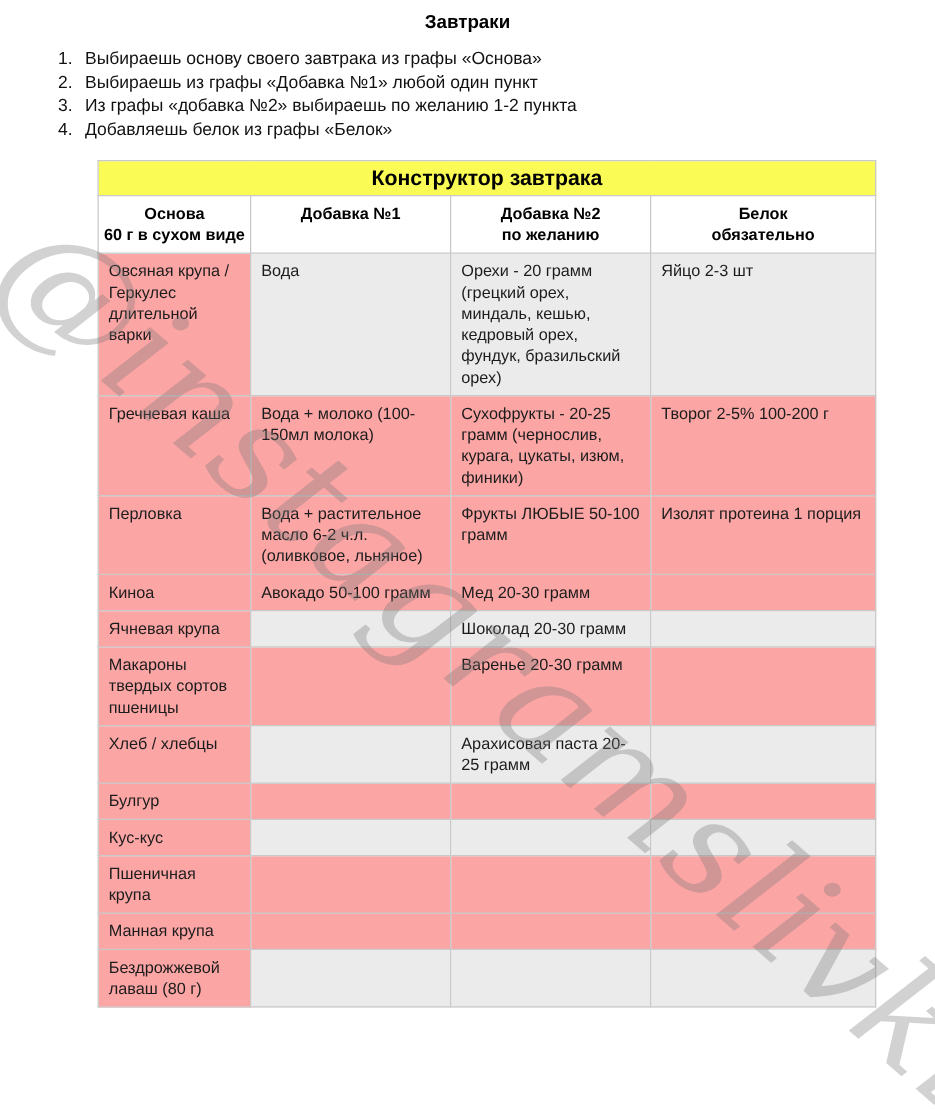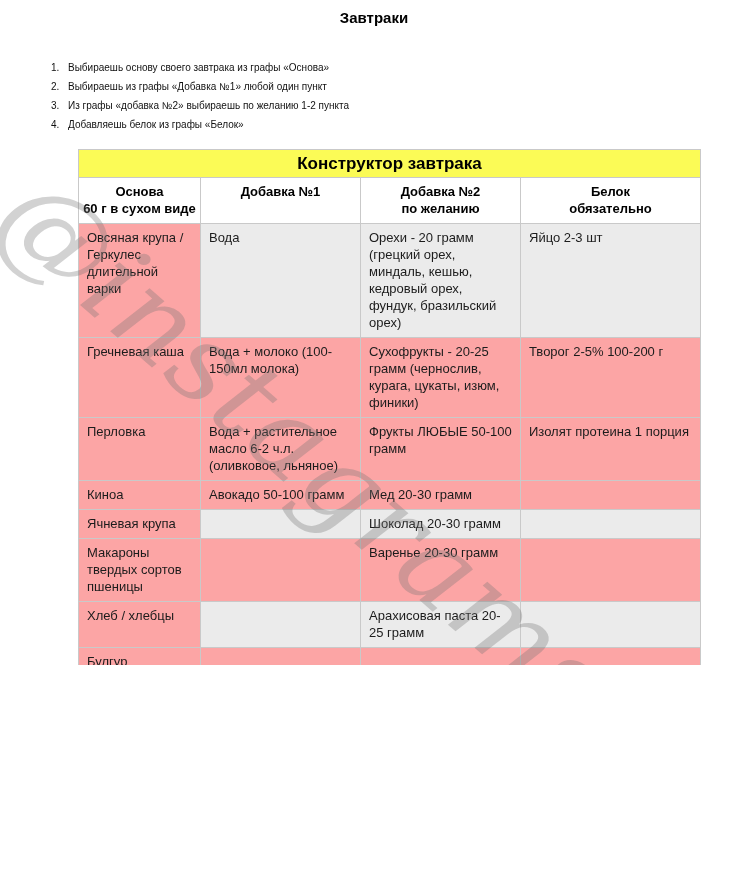--- a/index.html
+++ b/index.html
@@ -10,36 +10,36 @@
   }
   *{margin:0;padding:0;box-sizing:border-box;}
   html,body{background:#ffffff;}
   body{
     font-family:"Liberation Sans","DejaVu Sans",sans-serif;
     color:#1c1c1c;
   }
   .page{
     position:relative;
     width:748px;
-    height:665px;
+    height:889px;
     background:#ffffff;
     overflow:hidden;
   }
   .doc-title{
     padding-top:9px;
     text-align:center;
     font-size:15px;
     font-weight:bold;
     color:#000;
   }
   .instructions{
-    margin-top:32px;
+    margin-top:11px;
     padding-left:62px;
     padding-right:20px;
-    font-size:10px;
+    font-size:14px;
     line-height:19px;
     color:#111;
   }
   .instructions li{
     padding-left:6px;
   }
   .tbl{
     margin:15px 0 0 78px;
     width:622px;
     border-collapse:collapse;

